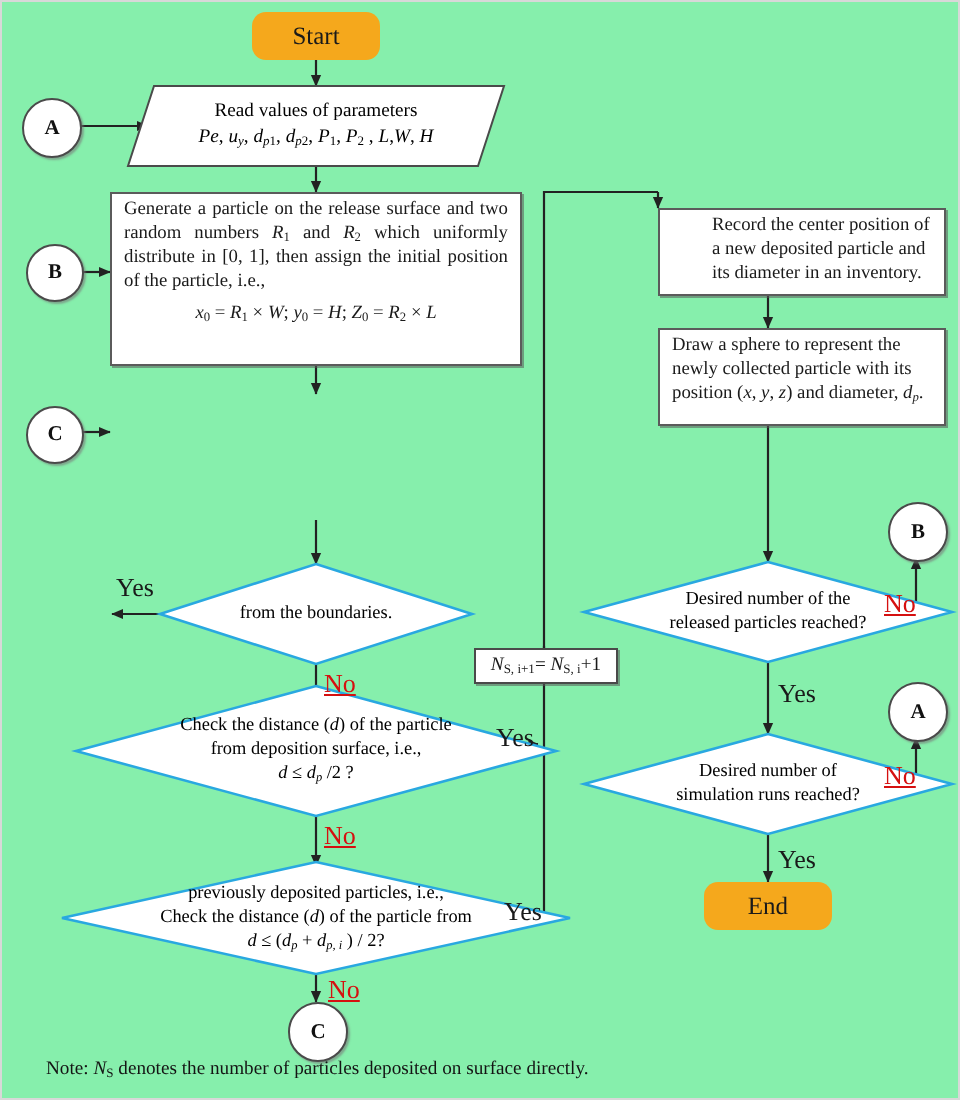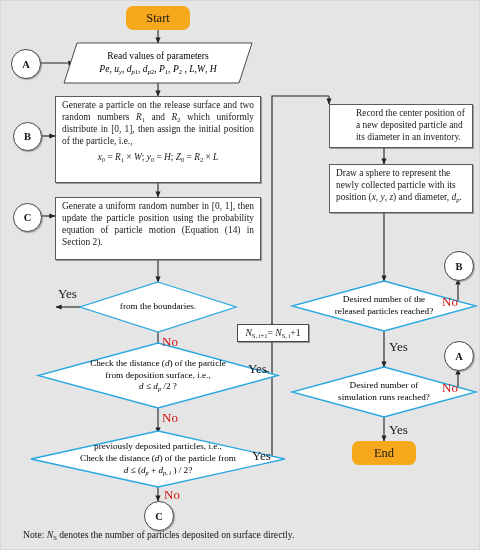--- a/index.html
+++ b/index.html
@@ -4,21 +4,21 @@
 <style>
   html, body {
     margin: 0;
     padding: 0;
     background: #ffffff;
   }
   #page {
     position: relative;
     width: 480px;
     height: 550px;
-    background: #e5e5e5;
+    background: #86efac;
     font-family: "Liberation Serif", "DejaVu Serif", serif;
     overflow: hidden;
     border: 1px solid #d8d8d8;
     box-sizing: border-box;
   }
   .node {
     position: absolute;
     box-sizing: border-box;
     display: flex;
     align-items: center;
@@ -104,21 +104,21 @@
     color: #111;
   }
   
   .lbl {
     position: absolute;
     font-size: 13px;
     color: #1a1a1a;
     white-space: nowrap;
     text-align: right;
   }
-  .lbl.no { color: #d51010; }
+  .lbl.no { color: #d51010; text-decoration: underline; }
   
   #edges { position: absolute; left: 0; top: 0; width: 480px; height: 550px; }
   
   .note {
     position: absolute;
     font-size: 9.6px;
     color: #141414;
     white-space: nowrap;
   }
   i.v { font-style: italic; }
@@ -207,23 +207,20 @@
     <span>Generate a particle on the release surface
       and two random numbers <i class="v">R</i><sub>1</sub> and <i class="v">R</i><sub>2</sub>
       which uniformly distribute in [0, 1], then assign the initial position of the particle, i.e.,</span>
     <span class="eq">
       <i class="v">x</i><sub>0</sub> = <i class="v">R</i><sub>1</sub> × <i class="v">W</i>;
       <i class="v">y</i><sub>0</sub> = <i class="v">H</i>;
       <i class="v">Z</i><sub>0</sub> = <i class="v">R</i><sub>2</sub> × <i class="v">L</i>
     </span>
   </div>
 
-  <div class="node process" style="left:54px; top:196px; width:206px; height:63px;">
-    <span>Generate a uniform random number in [0, 1], then update the particle position using the probability equation of particle motion (Equation (14) in Section 2).</span>
-  </div>
 
   <div class="node process" style="left:328px; top:103px; width:144px; height:44px; text-align:left;padding-left:26px;">
     <span>Record the center position of a new deposited particle and its diameter in an inventory.</span>
   </div>
 
   <div class="node process" style="left:328px; top:163px; width:144px; height:49px; text-align:left;">
     <span>Draw a sphere to represent the newly
       collected particle with its position (<i class="v">x</i>, <i class="v">y</i>, <i class="v">z</i>)
       and diameter, <i class="v">d<sub>p</sub></i>.</span>
   </div>

